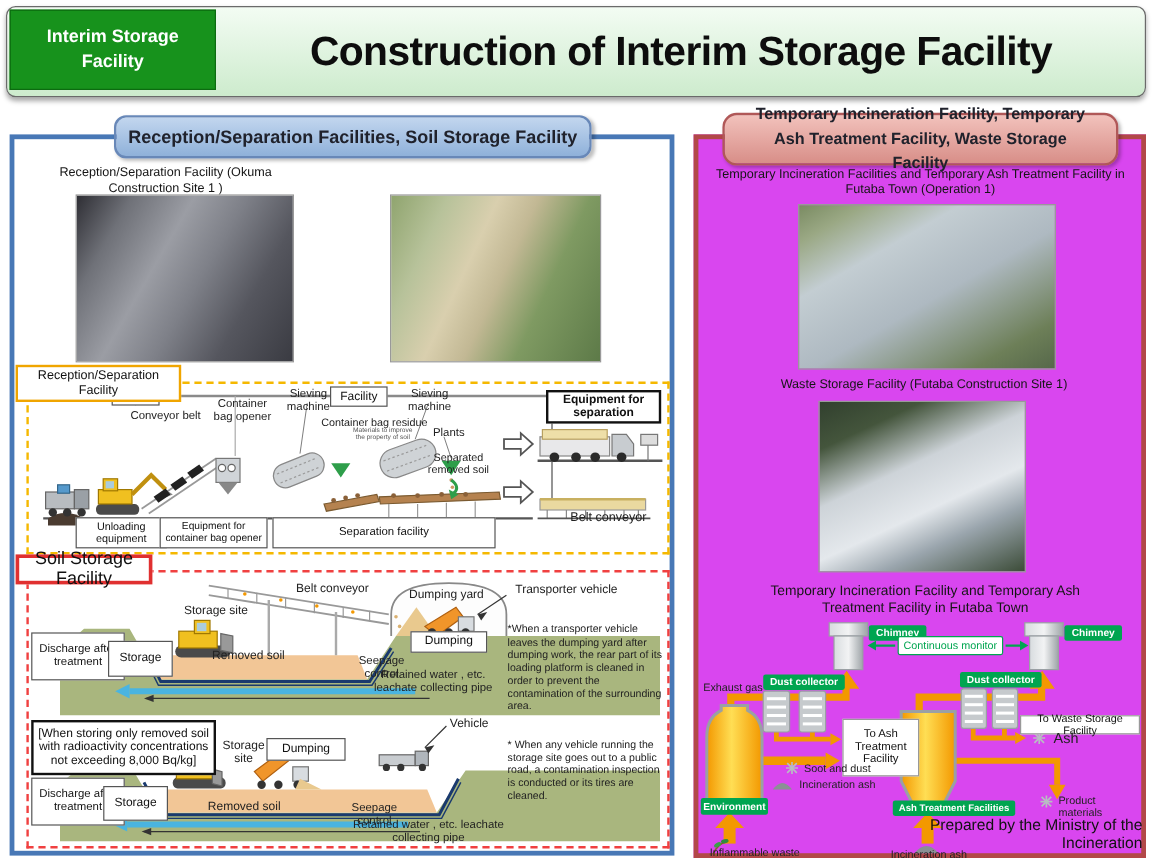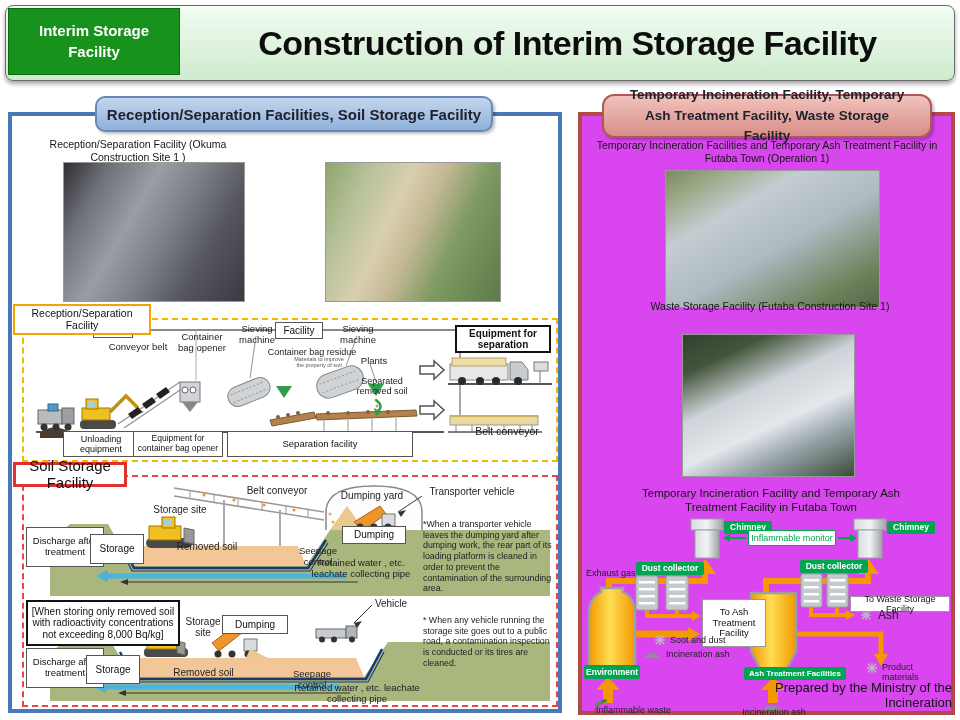--- a/index.html
+++ b/index.html
@@ -258,21 +258,21 @@
       <div class="a lbl" style="left:258px;top:192px;width:60px;font-size:9.5px">Seepage control</div>
       <div class="a lbl" style="left:270px;top:206px;width:126px;font-size:9.5px">Retained water , etc. leachate collecting pipe</div>
       <div class="a note" style="left:399px;top:138px;width:132px;font-size:8.8px">* When any vehicle running the storage site goes out to a public road, a contamination inspection is conducted or its tires are cleaned.</div>
     </div>
   </div>
 
   <div class="a" style="left:578px;top:112px;width:377px;height:603px;border:4px solid #B24848;background:#d946ef">
 
     <div class="a cap" style="left:6px;top:23px;width:358px">Temporary Incineration Facilities and Temporary Ash Treatment Facility in Futaba Town (Operation 1)</div>
     <div class="a photo" style="left:83px;top:54px;width:215px;height:138px;background:linear-gradient(150deg,#7a8b62 0%,#9aa884 12%,#c3cdd2 30%,#aeb9c1 55%,#6d7f58 85%,#56684a 100%)"></div>
-    <div class="a cap" style="left:50px;top:184px;width:276px">Waste Storage Facility (Futaba Construction Site 1)</div>
+    <div class="a cap" style="left:50px;top:198px;width:276px">Waste Storage Facility (Futaba Construction Site 1)</div>
     <div class="a photo" style="left:100px;top:218px;width:173px;height:143px;background:linear-gradient(155deg,#31402e 0%,#44553c 18%,#cdd3d8 40%,#e4e8ec 60%,#9aa5ad 75%,#3c4c38 100%)"></div>
     <div class="a cap" style="left:44px;top:371px;width:290px;font-size:11.5px">Temporary Incineration Facility and Temporary Ash Treatment Facility in Futaba Town</div>
 
     <div class="a" style="left:0;top:402px;width:369px;height:196px">
       <svg class="a" style="left:0;top:0" width="369" height="196" viewBox="0 0 369 196">
         <defs>
           <linearGradient id="og" x1="0" y1="0" x2="1" y2="0">
             <stop offset="0" stop-color="#F39800"></stop>
               <stop offset=".45" stop-color="#FFDE54"></stop>
               <stop offset="1" stop-color="#F39800"></stop>
@@ -362,31 +362,31 @@
         <path d="M12,194 Q16,185 24,183" fill="none" stroke="#8a5a2a" stroke-width="1.2"></path>
         <ellipse cx="16" cy="186" rx="3.2" ry="1.7" fill="#3aa047" transform="rotate(-30 16 186)"></ellipse>
         <ellipse cx="22" cy="183" rx="3.2" ry="1.7" fill="#2e8b3e" transform="rotate(-12 22 183)"></ellipse>
         <circle cx="10" cy="194" r=".9" fill="#8a5a2a"></circle>
           <circle cx="15" cy="195" r=".9" fill="#8a5a2a"></circle>
           <circle cx="20" cy="194" r=".9" fill="#8a5a2a"></circle>
       </svg>
 
       <div class="a lbl" style="left:4px;top:50px;width:60px;font-size:9px;text-align:left">Exhaust gas</div>
       <div class="a glabel" style="left:142px;top:3px;width:48px;height:13px">Chimney</div>
-      <div class="a" style="left:166px;top:12px;width:88px;height:16px;border:1.5px solid #00A550;color:#00A550;background:#fff;font-size:9px;display:flex;align-items:center;justify-content:center;border-radius:2px">Inflammable monitor</div>
+      <div class="a" style="left:166px;top:12px;width:88px;height:16px;border:1.5px solid #00A550;color:#00A550;background:#fff;font-size:9px;display:flex;align-items:center;justify-content:center;border-radius:2px">Continuous monitor</div>
       <div class="a glabel" style="left:305px;top:3px;width:48px;height:13px">Chimney</div>
       <div class="a glabel" style="left:54px;top:44px;width:68px;height:13px">Dust collector</div>
       <div class="a glabel" style="left:218px;top:42px;width:68px;height:13px">Dust collector</div>
       <div class="a glabel" style="left:2px;top:147px;width:56px;height:14px">Environment</div>
       <div class="a glabel" style="left:162px;top:149px;width:102px;height:13px;font-size:8px">Ash Treatment Facilities</div>
       <div class="a wbox" style="left:120px;top:81px;width:64px;height:48px;border:1px solid #999;font-size:9.5px">To Ash Treatment Facility</div>
       <div class="a wbox" style="left:268px;top:78px;width:100px;height:16px;border:1px solid #999;font-size:9px">To Waste Storage Facility</div>
       <div class="a lbl" style="left:88px;top:117px;width:70px;font-size:9px;text-align:left">Soot and dust</div>
       <div class="a lbl" style="left:84px;top:131px;width:80px;font-size:9px;text-align:left">Incineration ash</div>
       <div class="a lbl" style="left:296px;top:91px;width:30px;font-size:12px;text-align:left">Ash</div>
       <div class="a lbl" style="left:300px;top:144px;width:70px;font-size:9px;text-align:left">Product materials</div>
-      <div class="a lbl" style="left:14px;top:187px;width:90px;font-size:9px;text-align:left">Inflammable waste</div>
+      <div class="a lbl" style="left:2px;top:187px;width:90px;font-size:9px;text-align:center">Inflammable waste</div>
       <div class="a lbl" style="left:152px;top:189px;width:80px;font-size:9px">Incineration ash</div>
     </div>
 
     <div class="a" style="left:158px;top:565px;width:212px;font-size:13px;color:#111;text-align:right;line-height:1.15">Prepared by the Ministry of the Incineration</div>
   </div>
 </div>
 
 </body></html>

